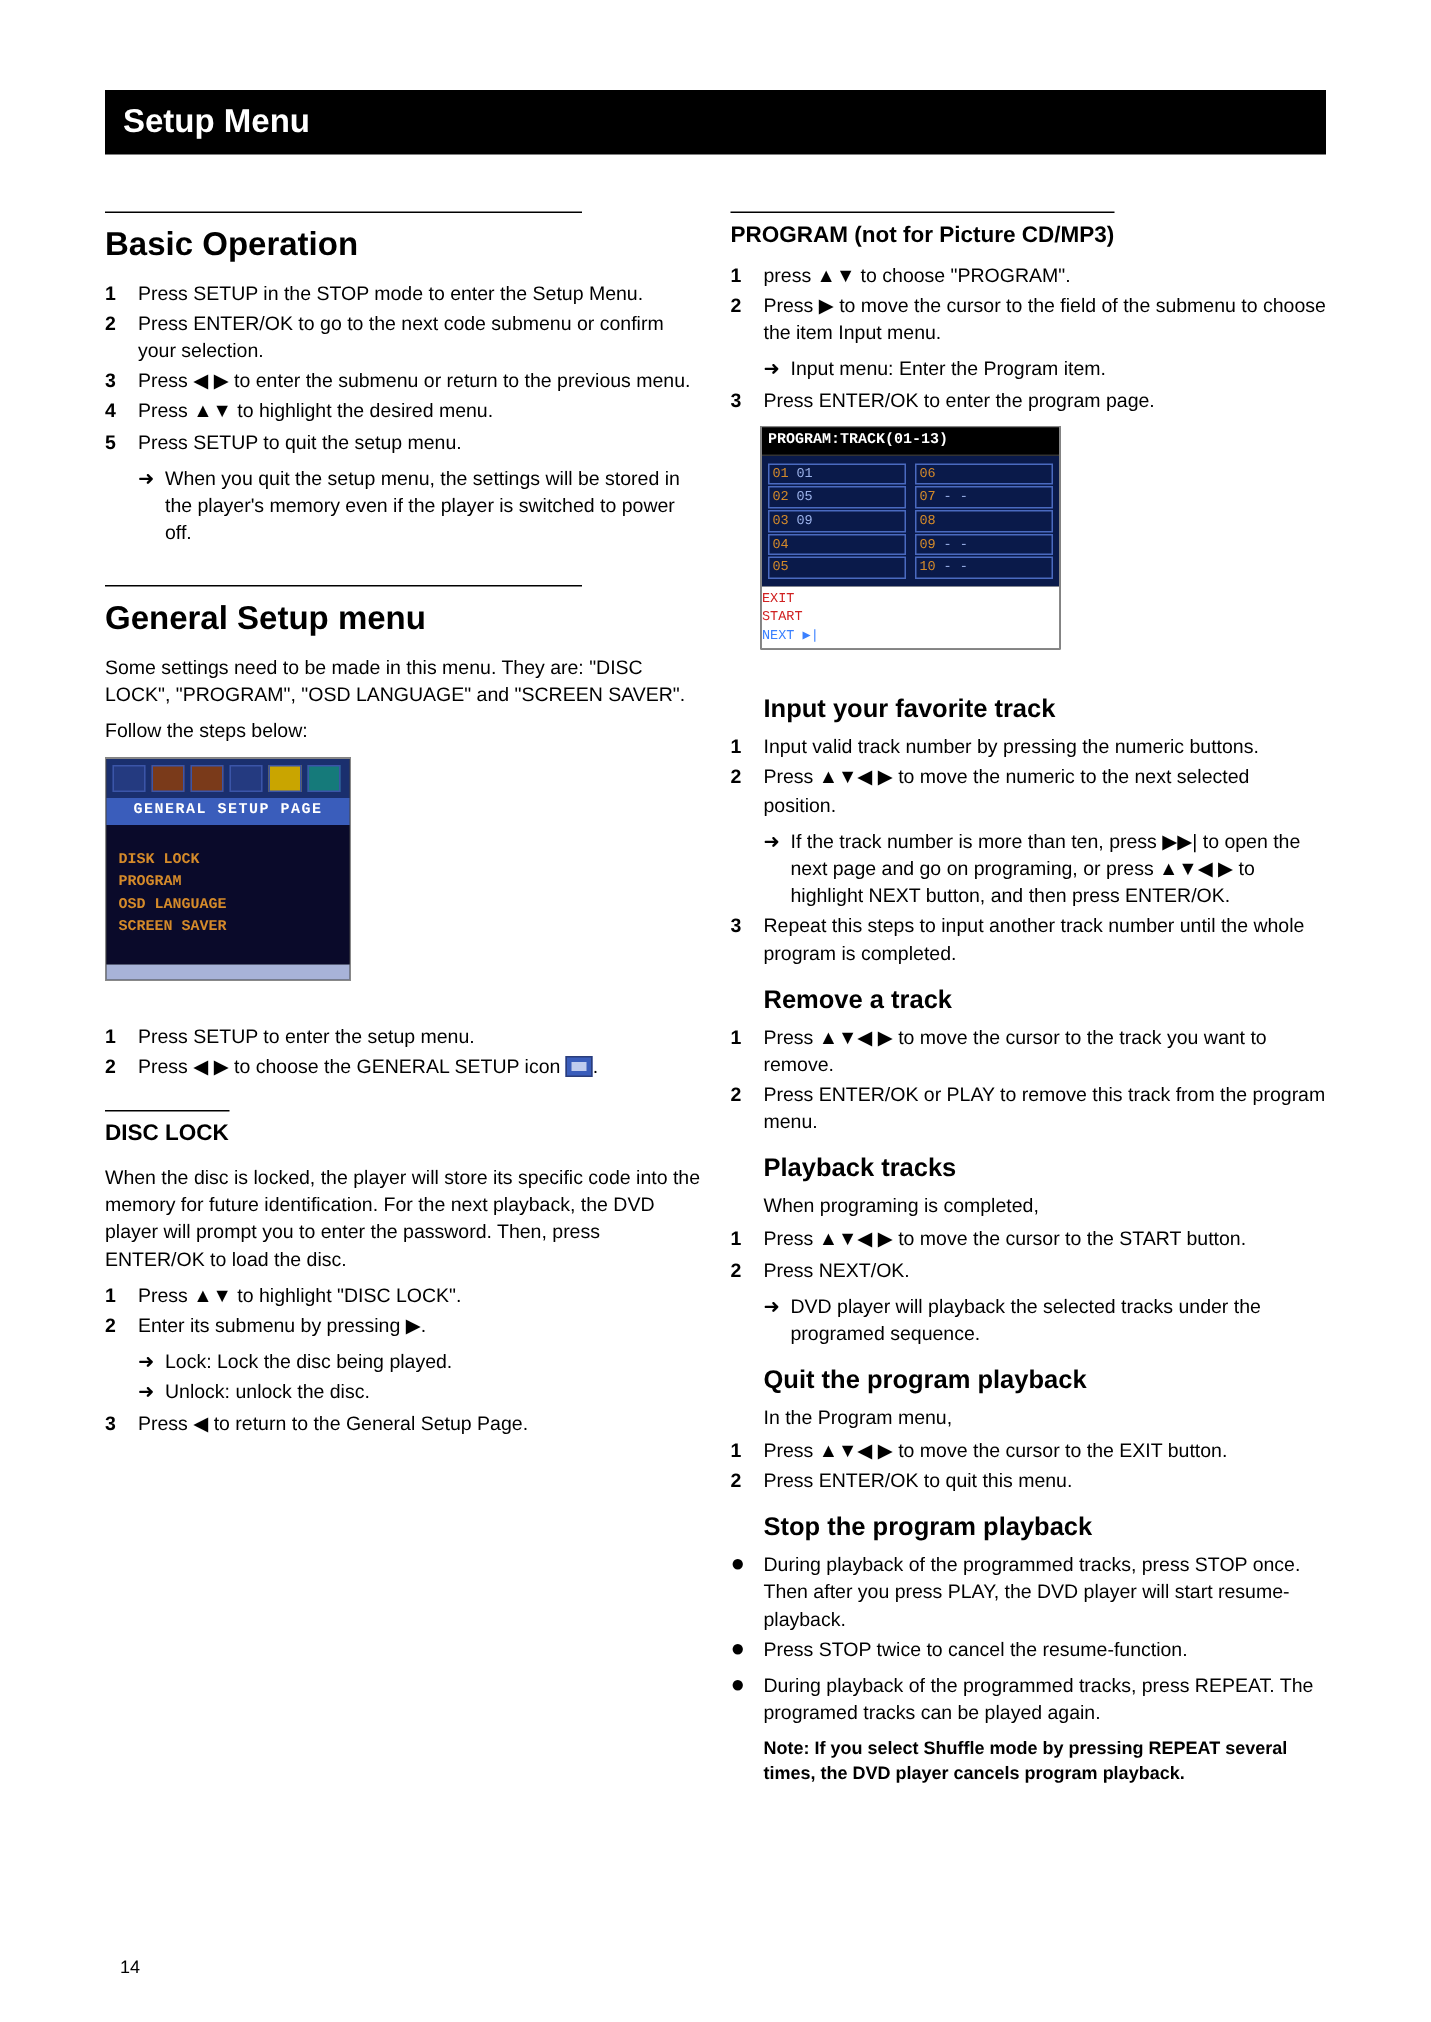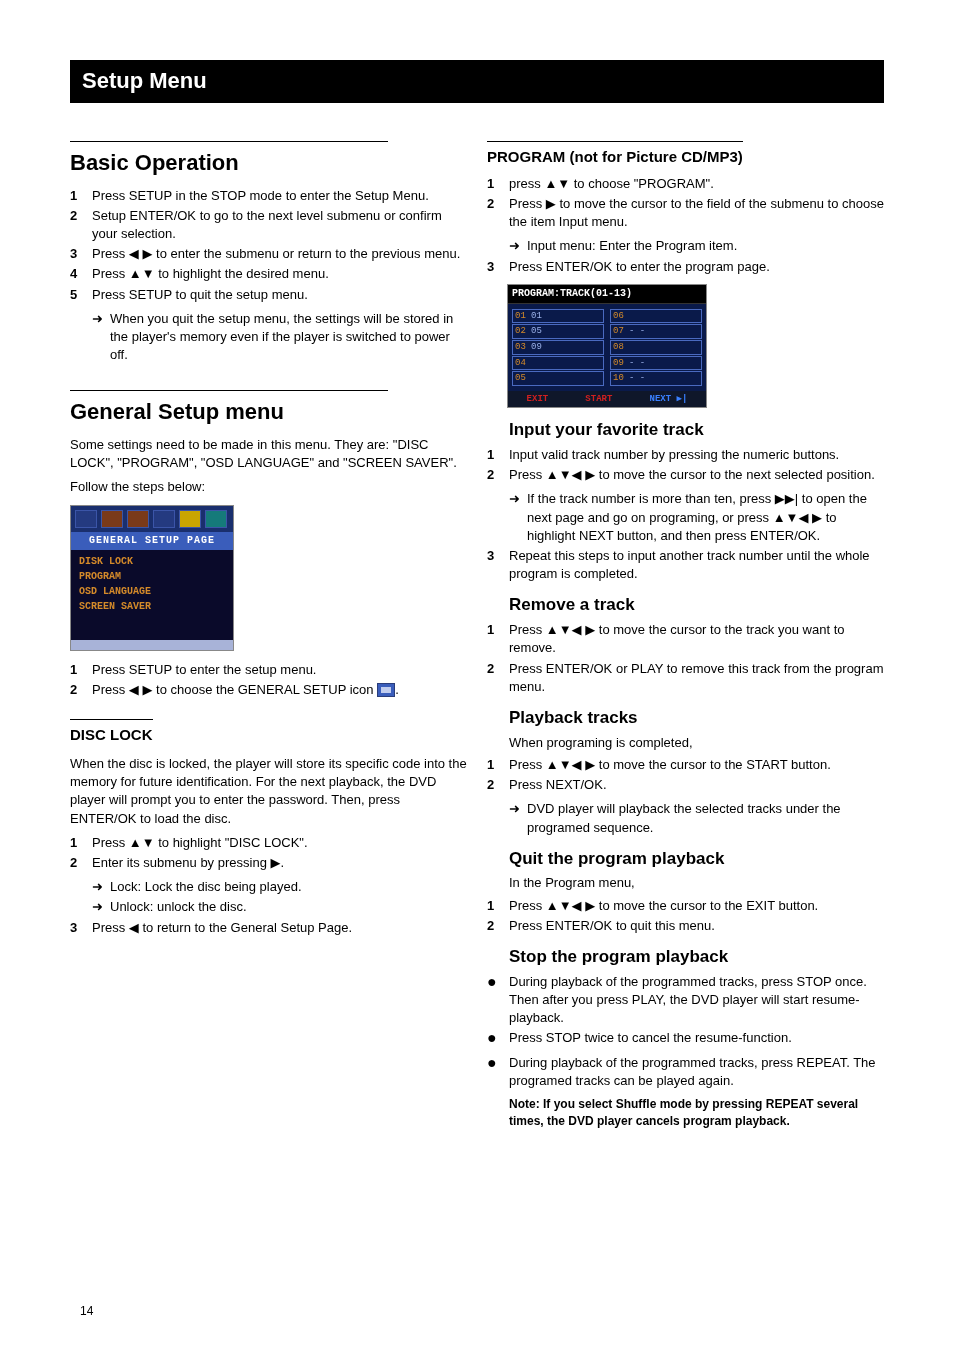--- a/index.html
+++ b/index.html
@@ -71,44 +71,44 @@
     position: relative;
   }
   .icon-box::after {
     content: "";
     position: absolute;
     left: 3px; top: 3px; right: 3px; bottom: 3px;
     background: #c0ccee;
   }
   
   .osd {
-    margin: 8px 0 10px 22px;
+    margin: 8px 0 28px 22px;
     border: 1px solid #888;
     background: #000;
     color: #fff;
     font-family: "Courier New", monospace;
     font-size: 10px;
   }
   .osd1 { width: 164px; }
   .osd1 .top { background: #1a2f6e; display: flex; gap: 4px; padding: 4px; }
   .osd1 .tab { width: 22px; height: 18px; background: #243a80; border: 1px solid #3b55a8; }
   .osd1 .tab.r { background: #7a3a1a; }
   .osd1 .tab.y { background: #c9a500; }
   .osd1 .tab.t { background: #157a7a; }
   .osd1 .title { background: #3a5dbb; color: #fff; text-align: center; padding: 2px 0; font-weight: bold; letter-spacing: 1px; }
-  .osd1 .body { background: #0a0a2a; padding: 4px 8px; min-height: 90px; }
+  .osd1 .body { background: #0a0a2a; padding: 16px 8px; min-height: 90px; }
   .osd1 .body div { color: #d48a2a; font-weight: bold; margin: 1px 0; }
   .osd1 .foot { background: #a8b3d8; height: 10px; }
   .osd2 { width: 200px; margin-left: 20px; }
   .osd2 .hdr { background: #000; color: #fff; padding: 2px 4px; border-bottom: 1px solid #333; font-weight: bold; }
   .osd2 .grid { background: #0a1a4a; padding: 4px; display: flex; gap: 6px; }
   .osd2 .colp { flex: 1; }
   .osd2 .cell { border: 1px solid #4a6ac0; color: #9ab0e8; padding: 0 2px; margin: 1px 0; font-size: 9px; display: flex; }
   .osd2 .cell .n { width: 16px; color: #d48a2a; }
-  .osd2 .foot { background: #0f172a; color: #d02020; display: flex; justify-content: space-around; padding: 2px 0; font-weight: bold; font-size: 9px; }
+  .osd2 .foot { background: #ffffff; color: #d02020; display: flex; justify-content: space-around; padding: 2px 0; font-weight: normal; font-size: 9px; flex-direction: column; }
   .osd2 .foot .nx { color: #3a80ff; }
   .page-num {
     position: absolute;
     bottom: 28px;
     left: 80px;
     font-size: 12px;
     font-weight: normal;
   }
 </style>
 </head>
@@ -121,21 +121,21 @@
   <div class="col">
 
     <h1 class="section">Basic Operation</h1>
     <ol class="numlist">
       <li>
           <span class="num">1</span>
           <span class="txt">Press SETUP in the STOP mode to enter the Setup Menu.</span>
         </li>
       <li>
           <span class="num">2</span>
-          <span class="txt">Setup ENTER/OK to go to the next level submenu or confirm your selection.</span>
+          <span class="txt">Press ENTER/OK to go to the next code submenu or confirm your selection.</span>
         </li>
       <li>
           <span class="num">3</span>
           <span class="txt">Press ◀ ▶ to enter the submenu or return to the previous menu.</span>
         </li>
       <li>
           <span class="num">4</span>
           <span class="txt">Press ▲▼ to highlight the desired menu.</span>
         </li>
       <li>
@@ -290,21 +290,21 @@
     </div>
 
     <h3 class="minor">Input your favorite track</h3>
     <ol class="numlist">
       <li>
           <span class="num">1</span>
           <span class="txt">Input valid track number by pressing the numeric buttons.</span>
         </li>
       <li>
           <span class="num">2</span>
-          <span class="txt">Press ▲▼◀ ▶ to move the cursor to the next selected position.</span>
+          <span class="txt">Press ▲▼◀ ▶ to move the numeric to the next selected position.</span>
         </li>
     </ol>
     <div class="arrow-line">
         <span class="arr">➜</span>
         <span class="txt">If the track number is more than ten, press ▶▶| to open the next page and go on programing, or press ▲▼◀ ▶ to highlight NEXT button, and then press ENTER/OK.</span>
       </div>
     <ol class="numlist">
       <li>
           <span class="num">3</span>
           <span class="txt">Repeat this steps to input another track number until the whole program is completed.</span>

